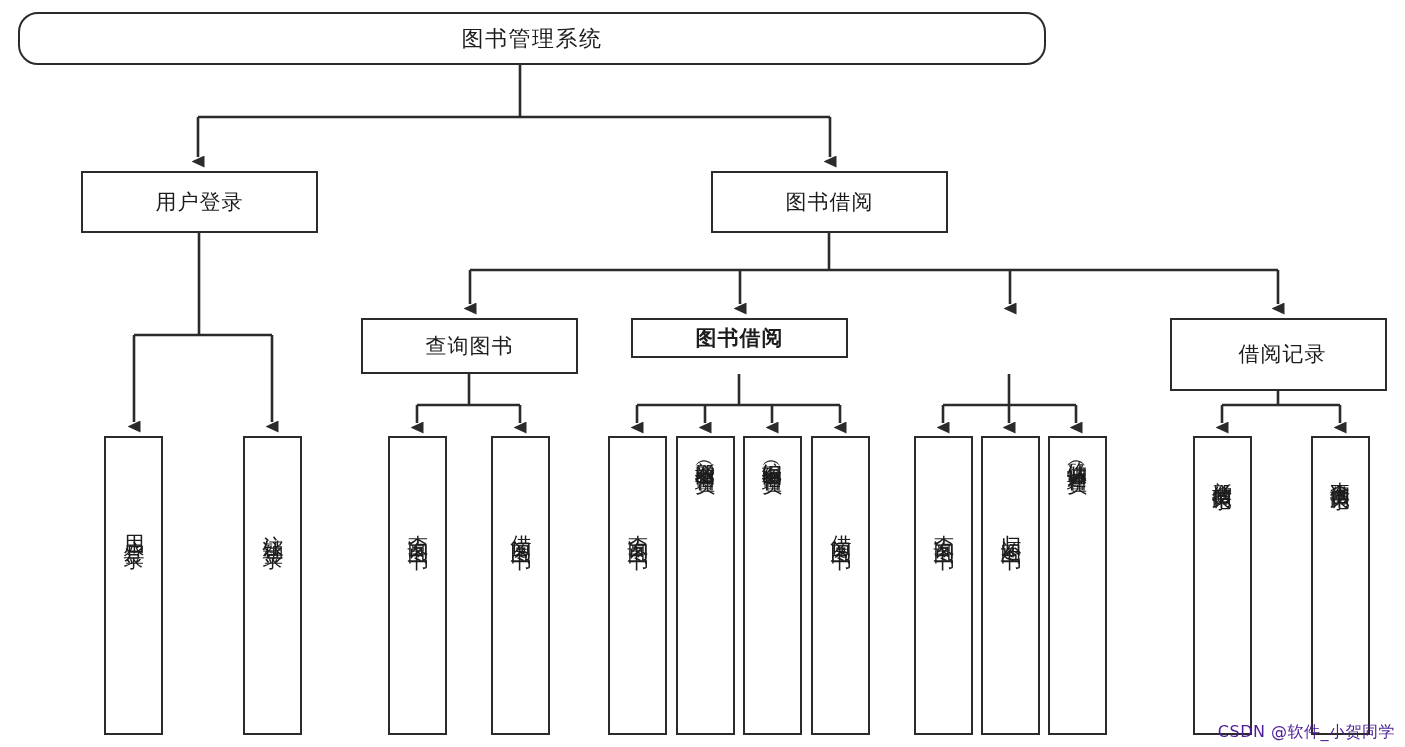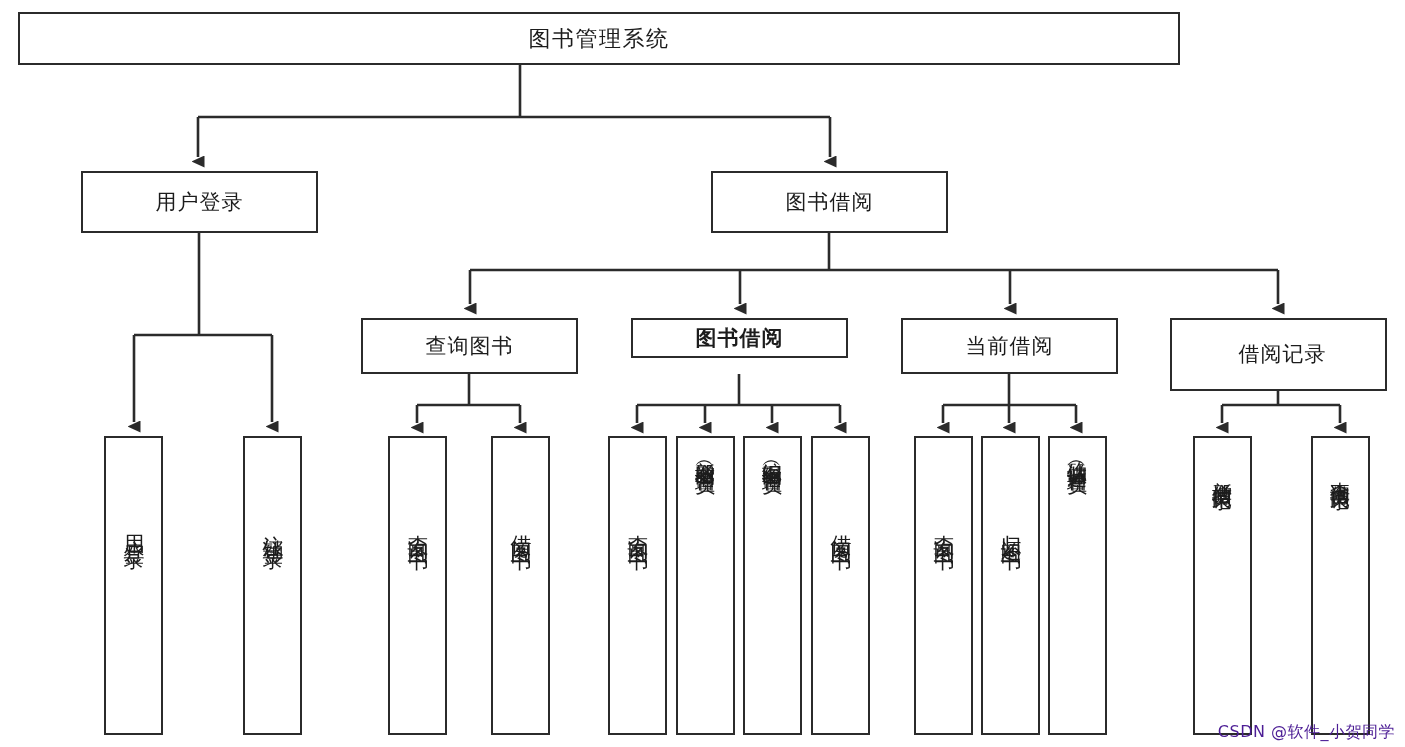--- a/index.html
+++ b/index.html
@@ -116,39 +116,36 @@
       <path d="M1009,405 L1009,423" marker-end="url(#arw)"></path>
       <path d="M1076,405 L1076,423" marker-end="url(#arw)"></path>
 
       <path d="M1278,374 L1278,405"></path>
       <path d="M1222,405 L1340,405"></path>
       <path d="M1222,405 L1222,423" marker-end="url(#arw)"></path>
       <path d="M1340,405 L1340,423" marker-end="url(#arw)"></path>
     </g>
   </svg>
 
-  <div class="node h root" style="left:18px;top:12px;width:1162px;height:53px;">
+  <div class="node h root" style="left:18px;top:12px;width:1028px;height:53px;border-radius:20px;">
     <span class="label">图书管理系统</span>
   </div>
 
   <div class="node h" style="left:81px;top:171px;width:237px;height:62px;">
     <span class="label">用户登录</span>
   </div>
   <div class="node h" style="left:711px;top:171px;width:237px;height:62px;">
     <span class="label">图书借阅</span>
   </div>
 
   <div class="node h" style="left:361px;top:318px;width:217px;height:56px;">
     <span class="label">查询图书</span>
   </div>
   <div class="node h" style="left:631px;top:318px;width:217px;height:40px;font-weight:bold;">
     <span class="label">图书借阅</span>
-  </div>
-  <div class="node h" style="left:901px;top:318px;width:217px;height:56px;">
-    <span class="label">当前借阅</span>
   </div>
   <div class="node h" style="left:1170px;top:318px;width:217px;height:73px;padding-left:8px;">
     <span class="label">借阅记录</span>
   </div>
 
   <div class="node v" style="left:104px;top:436px;width:59px;height:299px;padding-top:80px;">
     <span class="label">用户登录</span>
   </div>
   <div class="node v" style="left:243px;top:436px;width:59px;height:299px;padding-top:80px;">
     <span class="label">注销登录</span>

